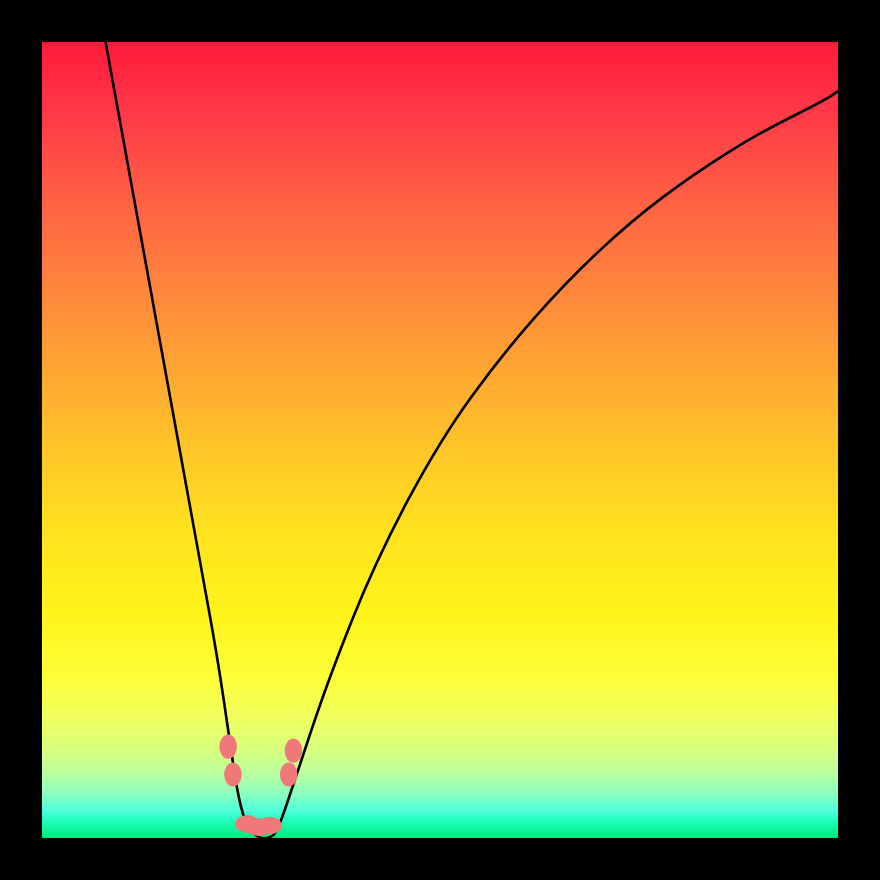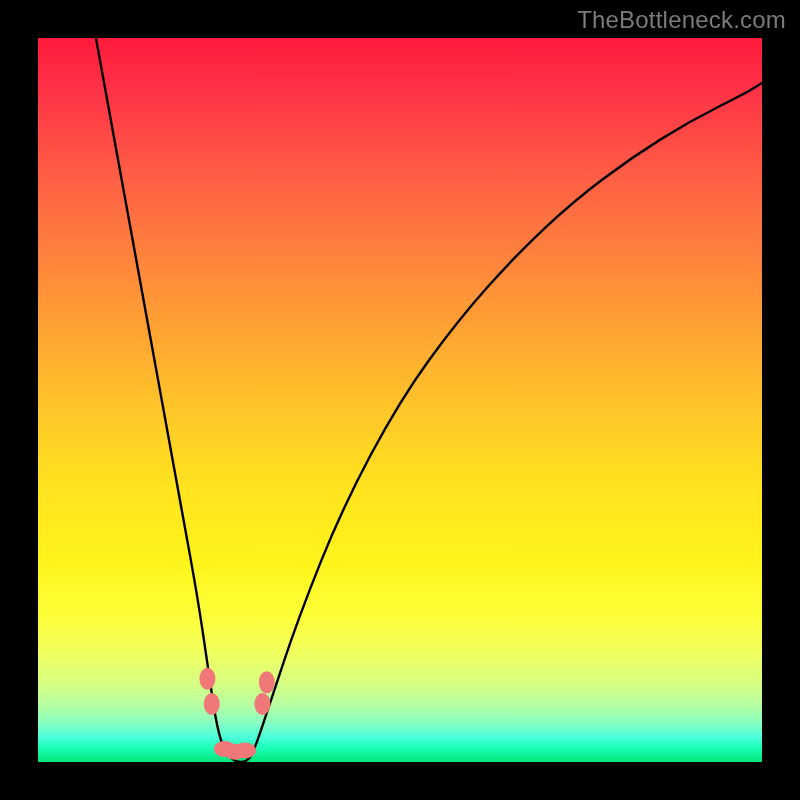--- a/index.html
+++ b/index.html
@@ -74,21 +74,20 @@
   .notch {
     fill: #f07878;
     stroke: none;
   }
 </style>
 </head>
 <body>
 
 <div class="frame">
 
-  <div class="watermark">TheBottleneck.com</div>
 
   <div class="plot-area">
     <div class="grad"></div>
 
     <svg class="curve" viewBox="0 0 724 724">
       <path id="curve-path" fill="none" stroke="#000" stroke-width="2.4" stroke-linecap="round" stroke-linejoin="round" d="M 57.92 0.00 Q 57.92 0.00 65.16 39.82 Q 72.40 79.64 79.64 119.46 Q 86.88 159.28 94.12 199.10 Q 101.36 238.92 108.60 278.74 Q 115.84 318.56 123.08 358.38 Q 130.32 398.20 137.56 438.02 Q 144.80 477.84 152.04 517.66 Q 159.28 557.48 164.71 593.68 Q 170.14 629.88 173.76 655.22 Q 177.38 680.56 181.00 695.04 Q 184.62 709.52 190.05 716.76 Q 195.48 724.00 202.72 724.00 Q 209.96 724.00 213.58 716.76 Q 217.20 709.52 224.44 687.80 Q 231.68 666.08 246.16 622.64 Q 260.64 579.20 282.36 524.90 Q 304.08 470.60 333.04 416.30 Q 362.00 362.00 390.96 322.18 Q 419.92 282.36 448.88 249.78 Q 477.84 217.20 506.80 190.05 Q 535.76 162.90 564.72 141.18 Q 593.68 119.46 622.64 101.36 Q 651.60 83.26 680.56 68.78 Q 709.52 54.30 716.76 49.59 T 724.00 44.89"></path>
       <g id="markers">
           <ellipse class="notch" cx="169.42" cy="640.74" rx="8" ry="11"></ellipse>
           <ellipse class="notch" cx="173.76" cy="666.08" rx="8" ry="11"></ellipse>
           <ellipse class="notch" cx="228.78" cy="644.36" rx="8" ry="11"></ellipse>

